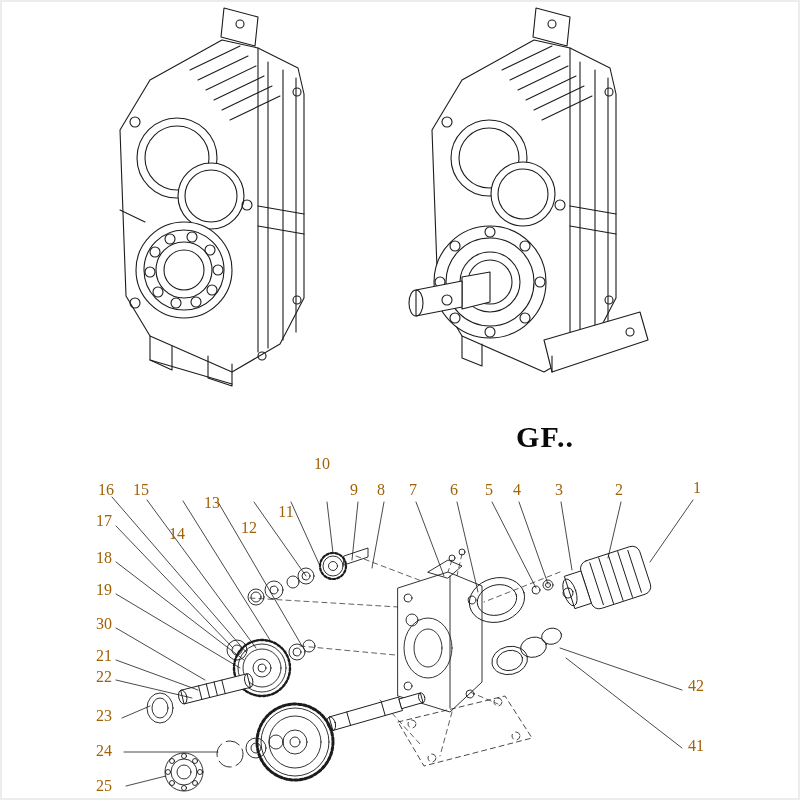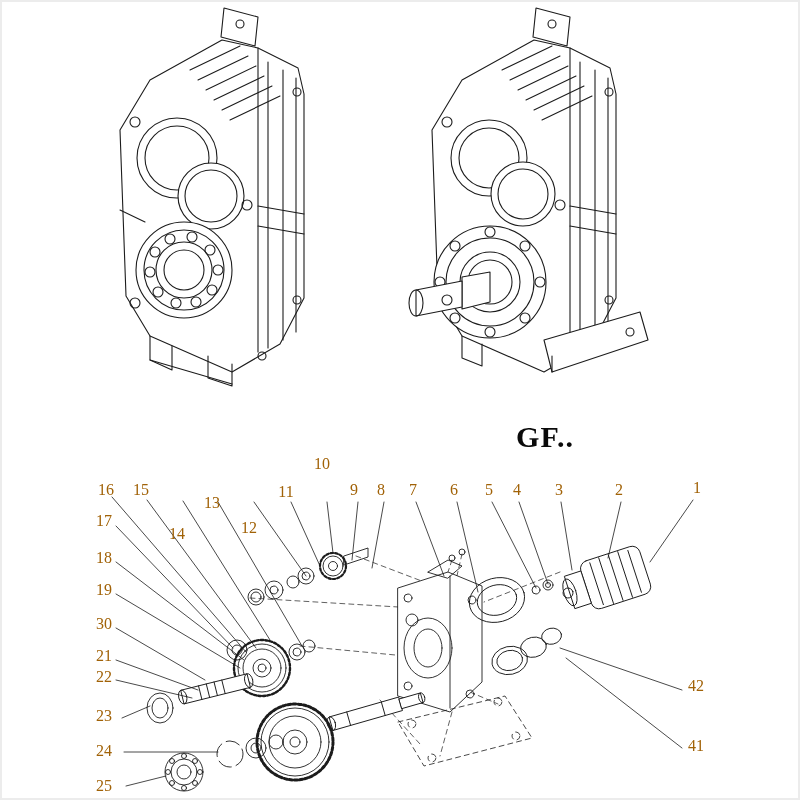--- a/index.html
+++ b/index.html
@@ -319,21 +319,21 @@
     </g>
   </svg>
 
   <div class="model-label" style="left:545px;top:437px;">GF..</div>
 
   <span class="callout" style="left:106px;top:490px;">16</span>
   <span class="callout" style="left:141px;top:490px;">15</span>
   <span class="callout" style="left:177px;top:490px;margin-top:44px;">14</span>
   <span class="callout" style="left:212px;top:490px;margin-top:13px;">13</span>
   <span class="callout" style="left:249px;top:490px;margin-top:38px;">12</span>
-  <span class="callout" style="left:286px;top:492px;">11</span>
+  <span class="callout" style="left:286px;top:512px;">11</span>
   <span class="callout" style="left:322px;top:464px;">10</span>
   <span class="callout" style="left:354px;top:490px;">9</span>
   <span class="callout" style="left:381px;top:490px;">8</span>
   <span class="callout" style="left:413px;top:490px;">7</span>
   <span class="callout" style="left:454px;top:490px;">6</span>
   <span class="callout" style="left:489px;top:490px;">5</span>
   <span class="callout" style="left:517px;top:490px;">4</span>
   <span class="callout" style="left:559px;top:490px;">3</span>
   <span class="callout" style="left:619px;top:490px;">2</span>
   <span class="callout" style="left:697px;top:488px;">1</span>

